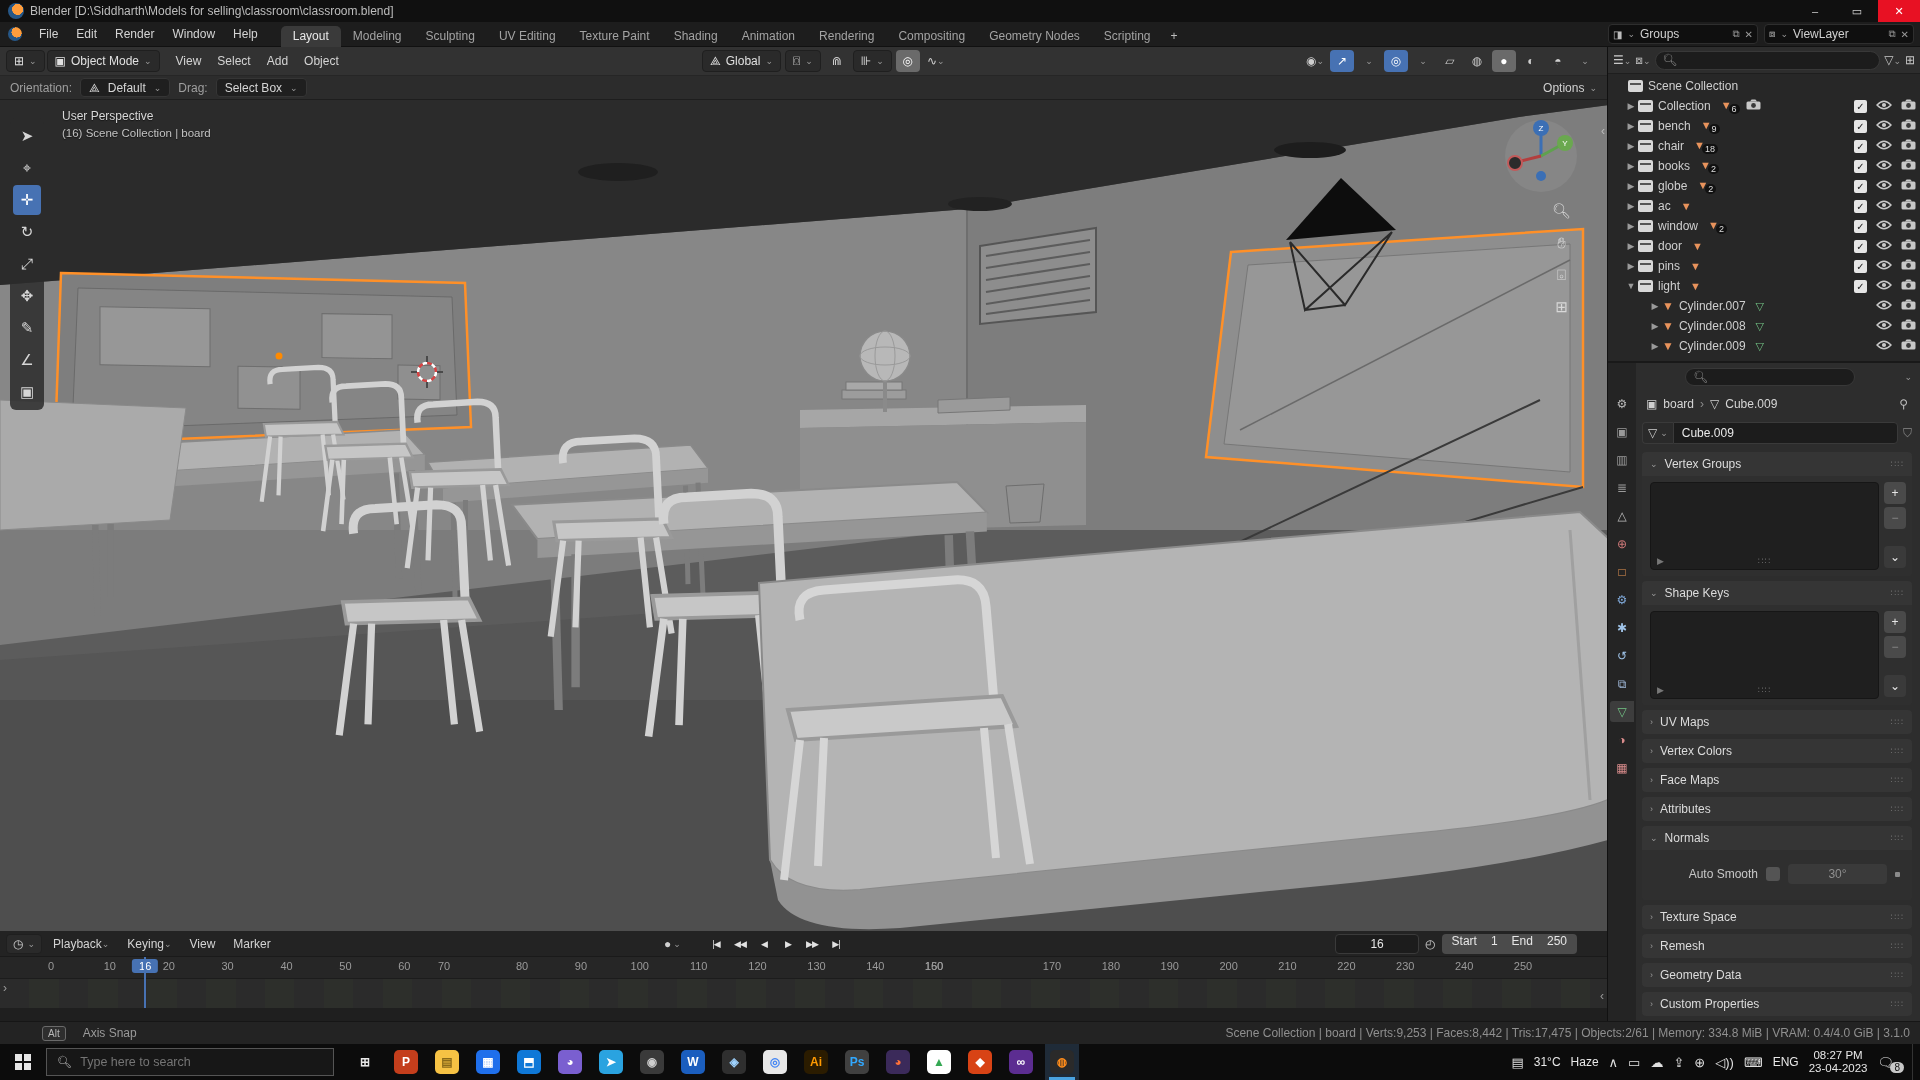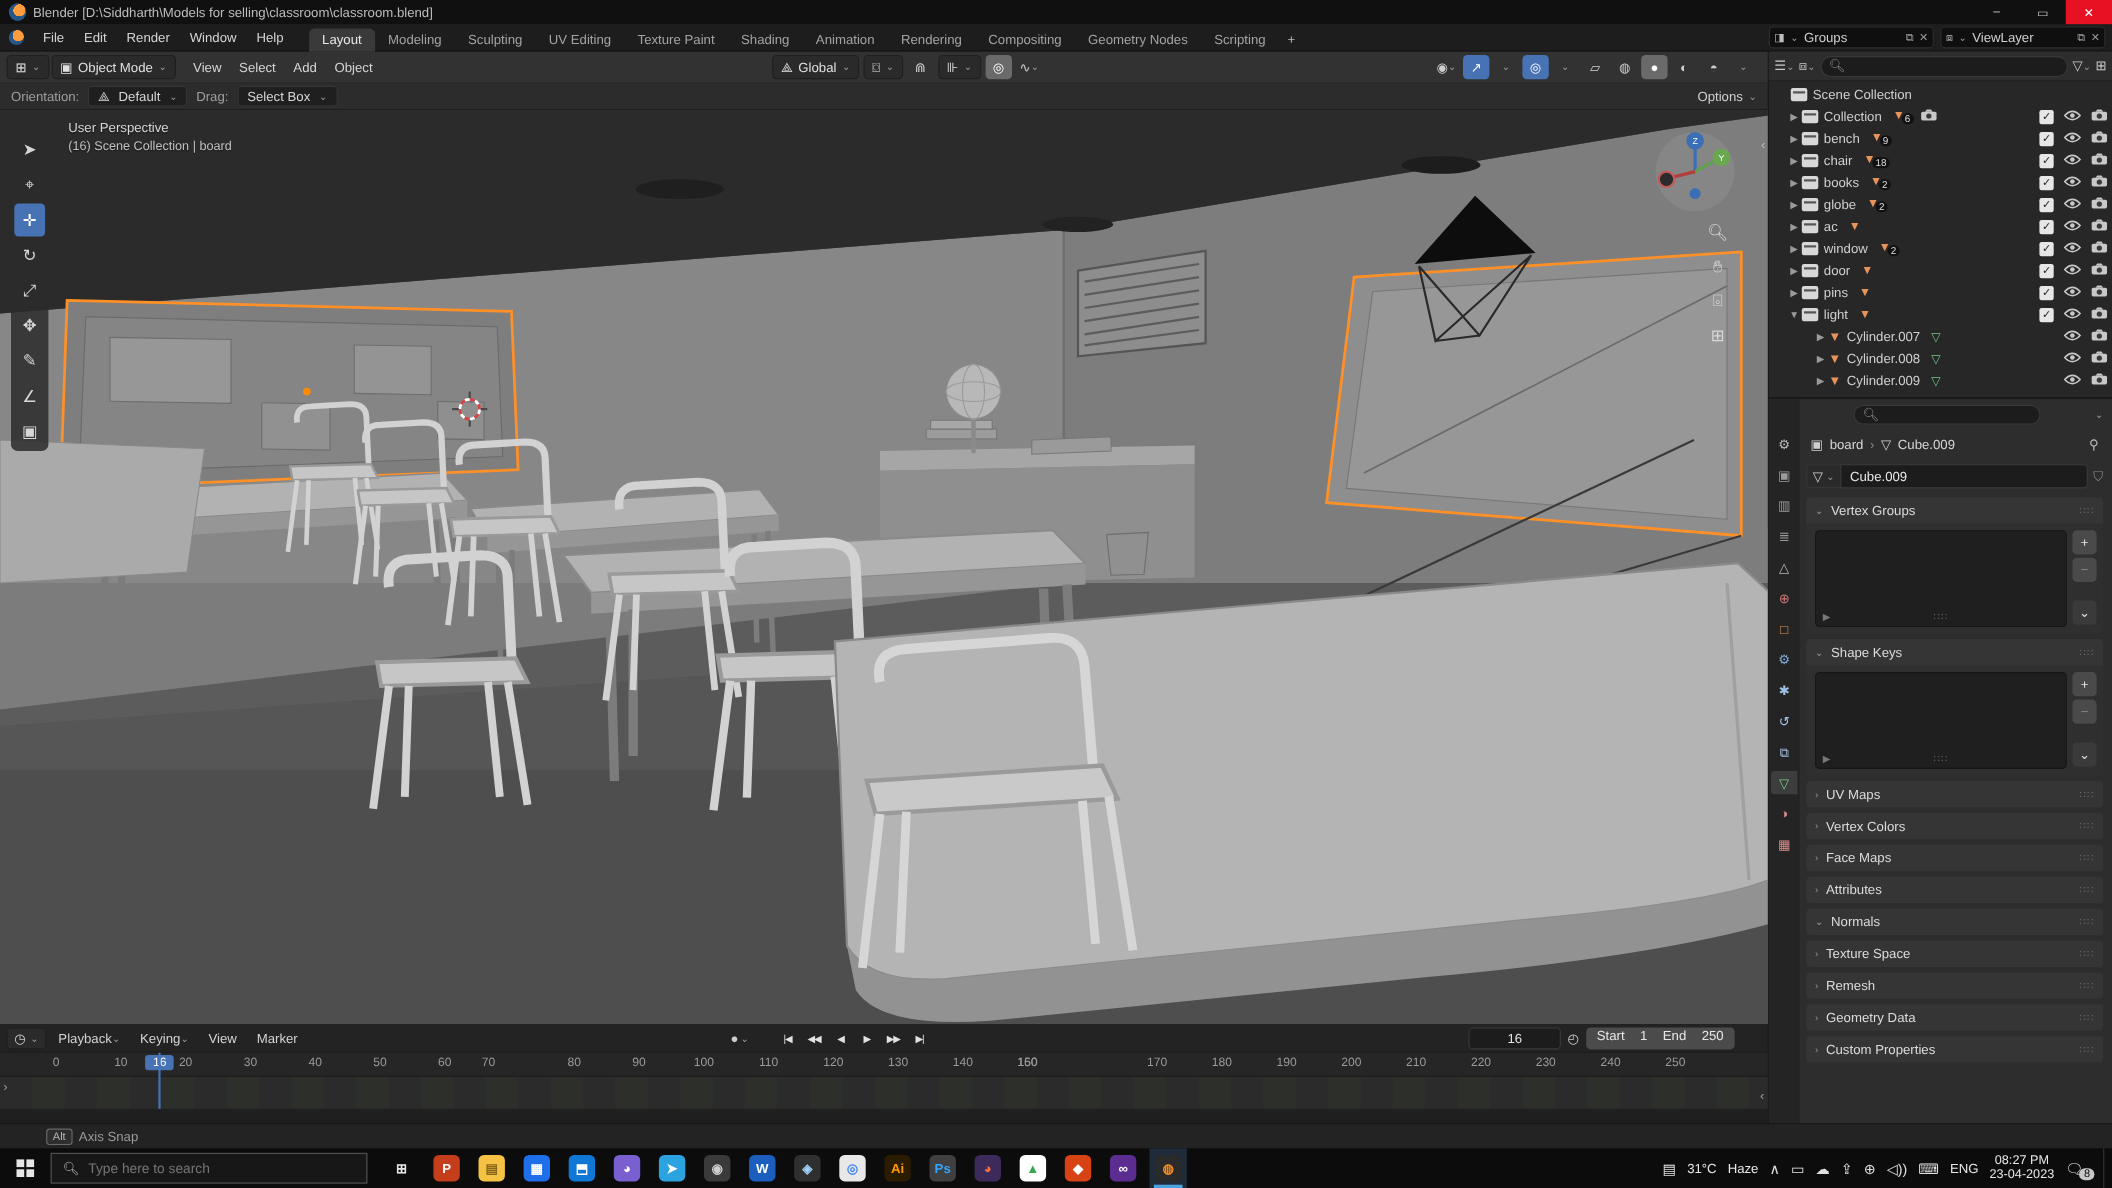--- a/index.html
+++ b/index.html
@@ -133,21 +133,21 @@
   .sbtn.gap { margin-top:14px; background:#3a3a3a; }
   .normals-body { display:flex; align-items:center; gap:8px; padding:8px 4px 10px 0; }
   .nb-label { width:108px; text-align:right; color:#c8c8c8; }
   .nb-check { width:14px; height:14px; background:#545454; border-radius:3px; }
   .nb-field { flex:1; background:#3a3a3a; border-radius:4px; height:20px; display:flex; align-items:center; justify-content:center; color:#8f8f8f; }
   .nb-dot { width:5px; height:5px; background:#8a8a8a; border-radius:1px; margin-right:2px; }
 
   
   .statusbar { height:23px; background:#232323; display:flex; align-items:center; padding:0 10px; border-top:1px solid #161616; }
   .keycap { border:1px solid #6a6a6a; border-radius:3px; padding:0 5px; height:15px; display:flex; align-items:center; color:#b8b8b8; font-size:10px; background:#2e2e2e;margin-left:32px; }
-  .status-left-label { margin-left:6px; color:#9a9a9a; }
+  .status-left-label { margin-left:17px; color:#9a9a9a; }
   .status-stats { margin-left:auto; color:#8f8f8f; }
 
   
   .taskbar { height:36px; background:#0c0c0c; display:flex; align-items:center; }
   .start-btn { width:46px; height:36px; display:flex; align-items:center; justify-content:center; }
   .win-logo { width:16px; height:16px; display:grid; grid-template-columns:7px 7px; grid-template-rows:7px 7px; gap:2px; }
   .win-logo span { background:#e6e6e6; }
   .tb-search { width:288px; height:28px; background:#171717; border:1px solid #555; display:flex; align-items:center; gap:8px; padding:0 10px; color:#b5b5b5; }
   .tb-search input { background:transparent; border:0; outline:0; color:#cfcfcf; font-family:"Liberation Sans",sans-serif; font-size:12.5px; width:200px; }
   .tb-apps { display:flex; align-items:center; gap:7px; margin-left:14px; }
@@ -900,20 +900,28 @@
                 <div>Attributes</div>
                 <div class="grip">∷∷</div>
               </div>
             </div>
             <div class="sect">
               <div class="sect-head">
                 <div class="chev">⌄</div>
                 <div>Normals</div>
                 <div class="grip">∷∷</div>
               </div>
+              <div class="sect-body">
+                <div class="normals-body">
+                  <div class="nb-label">Auto Smooth</div>
+                  <div class="nb-check"></div>
+                  <div class="nb-field">30°</div>
+                  <div class="nb-dot"></div>
+                </div>
+              </div>
             </div>
             <div class="sect">
               <div class="sect-head">
                 <div class="chev">›</div>
                 <div>Texture Space</div>
                 <div class="grip">∷∷</div>
               </div>
             </div>
             <div class="sect">
               <div class="sect-head">
@@ -938,20 +946,21 @@
             </div>
           </div>
       </div>
     </div>
   </div>
 </div>
 
 <div class="statusbar">
   <div class="keycap">Alt</div>
   <span class="status-left-label">Axis Snap</span>
+  <span class="status-stats">Scene Collection | board | Verts:9,253 | Faces:8,442 | Tris:17,475 | Objects:2/61 | Memory: 334.8 MiB | VRAM: 0.4/4.0 GiB | 3.1.0</span>
 </div>
 
 <div class="taskbar">
   <div class="start-btn">
     <div class="win-logo">
         <span></span>
         <span></span>
         <span></span>
         <span></span>
       </div>

